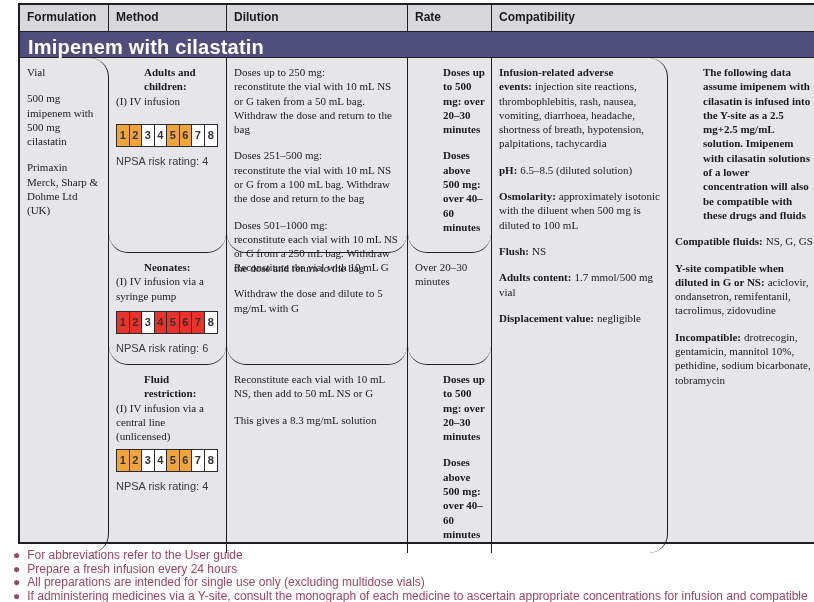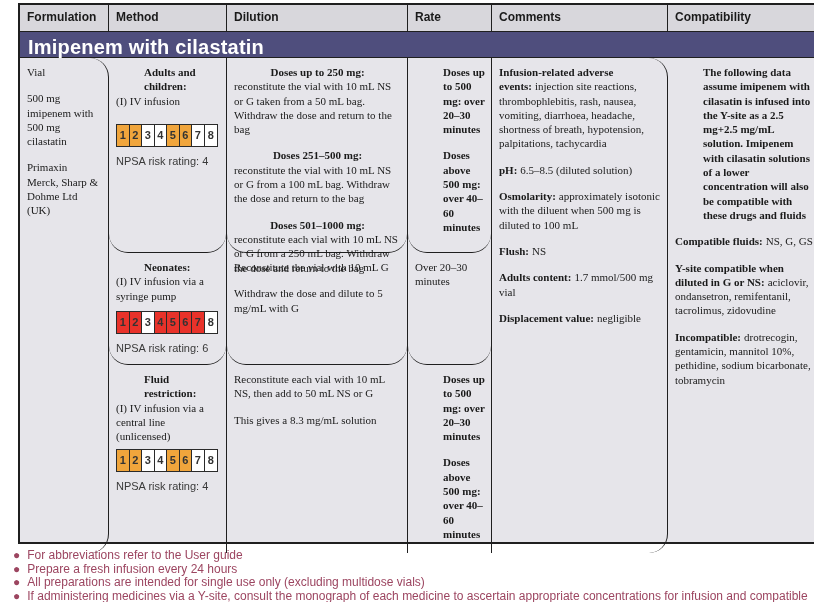--- a/index.html
+++ b/index.html
@@ -34,21 +34,21 @@
   .col { border-right: 1px solid #1f1f1f; overflow: hidden; }
   .col:last-child { border-right: none; }
 
   .serif, .serif p, .sect { font-family: "Liberation Serif", serif; font-size: 11px; line-height: 1.3; border-radius: 19px; }
 
   .pad { padding: 7px 6px 0 7px; }
   .para { margin-bottom: 12px; }
   .para-tight { margin-bottom: 0; }
   .b { font-weight: bold; margin-left: 28px; }
   .lead { font-weight: bold; margin-right: 3px; }
-  .lead-block { font-weight: bold; display: block; text-align: center; }
+  .lead-block { font-weight: normal; display: block; }
   .block { display: block; }
 
   .sect { border-bottom: 1px solid #1f1f1f; padding: 7px 6px 0 7px; }
   .sect.last { border-bottom: none; }
   .m-sect-1, .d-sect-1, .r-sect-1 { height: 195px; }
   .m-sect-2, .d-sect-2, .r-sect-2 { height: 112px; }
 
   .risk-strip {
     display: inline-flex; border: 1px solid #2a2a2a; background: #ffffff;
     margin-top: 16px;
@@ -73,21 +73,20 @@
 </head>
 <body>
 
 <div class="drug-table">
 
   <div class="header-row">
     <div class="hcell">Formulation</div>
     <div class="hcell">Method</div>
     <div class="hcell">Dilution</div>
     <div class="hcell">Rate</div>
-    <div class="hcell">Comments</div>
     <div class="hcell">Compatibility</div>
   </div>
 
   <div class="banner">
     <span>Imipenem with cilastatin</span>
   </div>
 
   <div class="body-grid">
 
     <div class="col serif pad">

